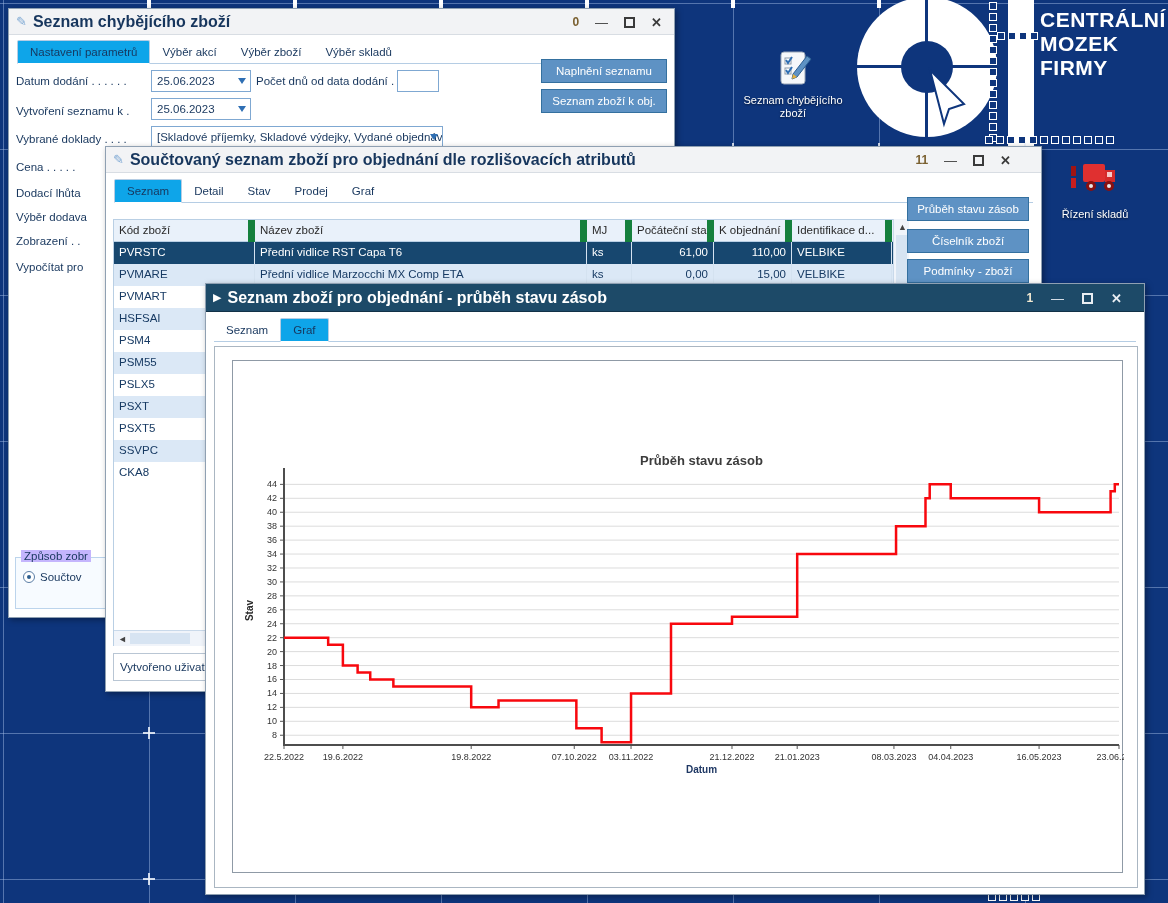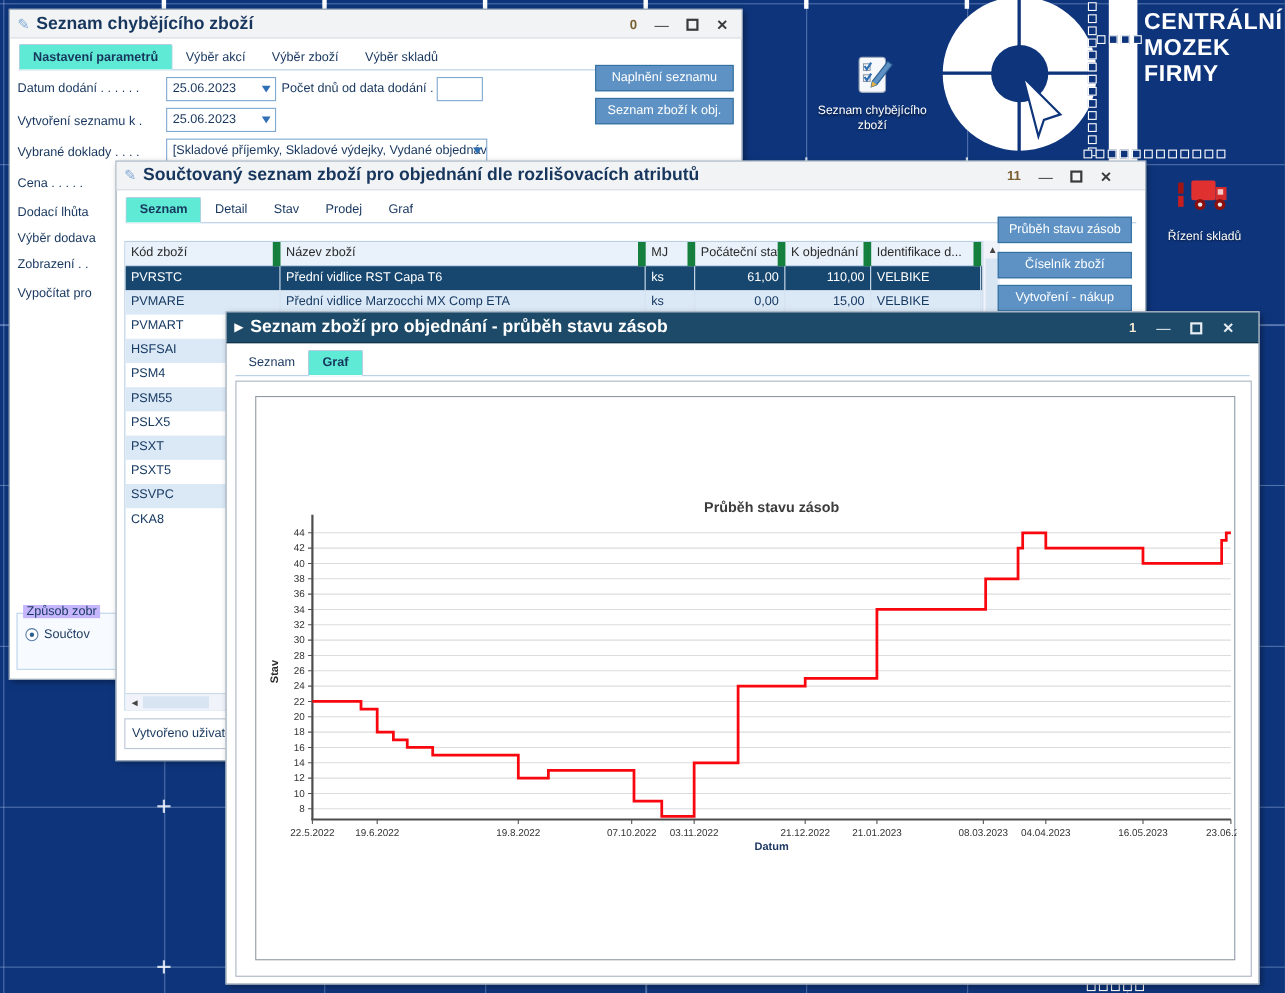--- a/index.html
+++ b/index.html
@@ -40,22 +40,22 @@
   .ctrls { position:absolute; top:0; height:26px; display:flex; align-items:center; gap:14px; }
   .wcount { font-size:12px; font-weight:bold; color:#7a6030; }
   .tbar-dark .wcount { color:#f3ead2; }
   .cbtn { font-size:13px; color:#3a3a3a; line-height:1; cursor:default; }
   .cbox { width:11px; height:11px; border:2px solid #3a3a3a; display:inline-block; }
   .tbar-dark .cbtn { color:#e9eef3; }
   .tbar-dark .cbox { border-color:#e9eef3; }
 
   .tabs { position:absolute; display:flex; align-items:flex-end; height:25px; border-bottom:1px solid #b5cde4; }
   .tab { font-size:11.5px; color:#17365d; padding:5px 12px 5px 12px; position:relative; }
-  .tab.active { background:#5eead4; border:1px solid #b5cde4; border-bottom:1px solid #fff;
-                border-radius:2px 2px 0 0; margin-bottom:-1px; font-weight:bold; }
+  .tab.active { background:#0ea5e9; border:1px solid #b5cde4; border-bottom:1px solid #fff;
+                border-radius:2px 2px 0 0; margin-bottom:-1px; font-weight:normal; }
 
   .flabel { position:absolute; font-size:11.5px; color:#17365d; white-space:nowrap; }
   .combo { position:absolute; height:22px; border:1px solid #7fa8d2; background:#fff;
            font-size:11.5px; color:#17365d; display:flex; align-items:center;
            padding:0 18px 0 5px; white-space:nowrap; overflow:hidden; }
   .combo .chev { position:absolute; right:4px; top:7px; width:0; height:0;
            border-left:4px solid transparent; border-right:4px solid transparent;
            border-top:6px solid #2f6fb4; }
   .tinput { position:absolute; height:22px; border:1px solid #7fa8d2; background:#fff; }
 
@@ -454,21 +454,21 @@
     <span class="sarrow" style="left:4px; bottom:3px;">▼</span>
     <div class="sthumb" style="left:2px; top:16px; width:11px; height:90px;"></div>
   </div>
   <div class="hscroll" style="left:8px; top:483px; width:779px;">
     <span class="sarrow" style="left:4px; top:3px;">◄</span>
     <div class="sthumb" style="left:16px; top:2px; width:60px; height:11px;"></div>
   </div>
 
   <div class="btn" style="left:801px; top:50px; width:122px; height:24px;">Průběh stavu zásob</div>
   <div class="btn" style="left:801px; top:82px; width:122px; height:24px;">Číselník zboží</div>
-  <div class="btn" style="left:801px; top:112px; width:122px; height:24px;">Vytvoření - nákup</div>
+  <div class="btn" style="left:801px; top:112px; width:122px; height:24px;">Podmínky - zboží</div>
 
   <div class="statusbox" style="left:7px; top:506px; width:300px; height:28px;">Vytvořeno uživate</div>
 </div>
 
 <div class="win" id="win3" style="left:205px; top:283px; width:940px; height:612px; z-index:3;">
   <div class="tbar tbar-dark" style="height:28px;">
     <span class="ticon">▶</span>
     <span class="ttl">Seznam zboží pro objednání - průběh stavu zásob</span>
   </div>
   <div class="ctrls tbar-dark" style="right:22px; gap:18px; height:28px; background:transparent; border:none;">

